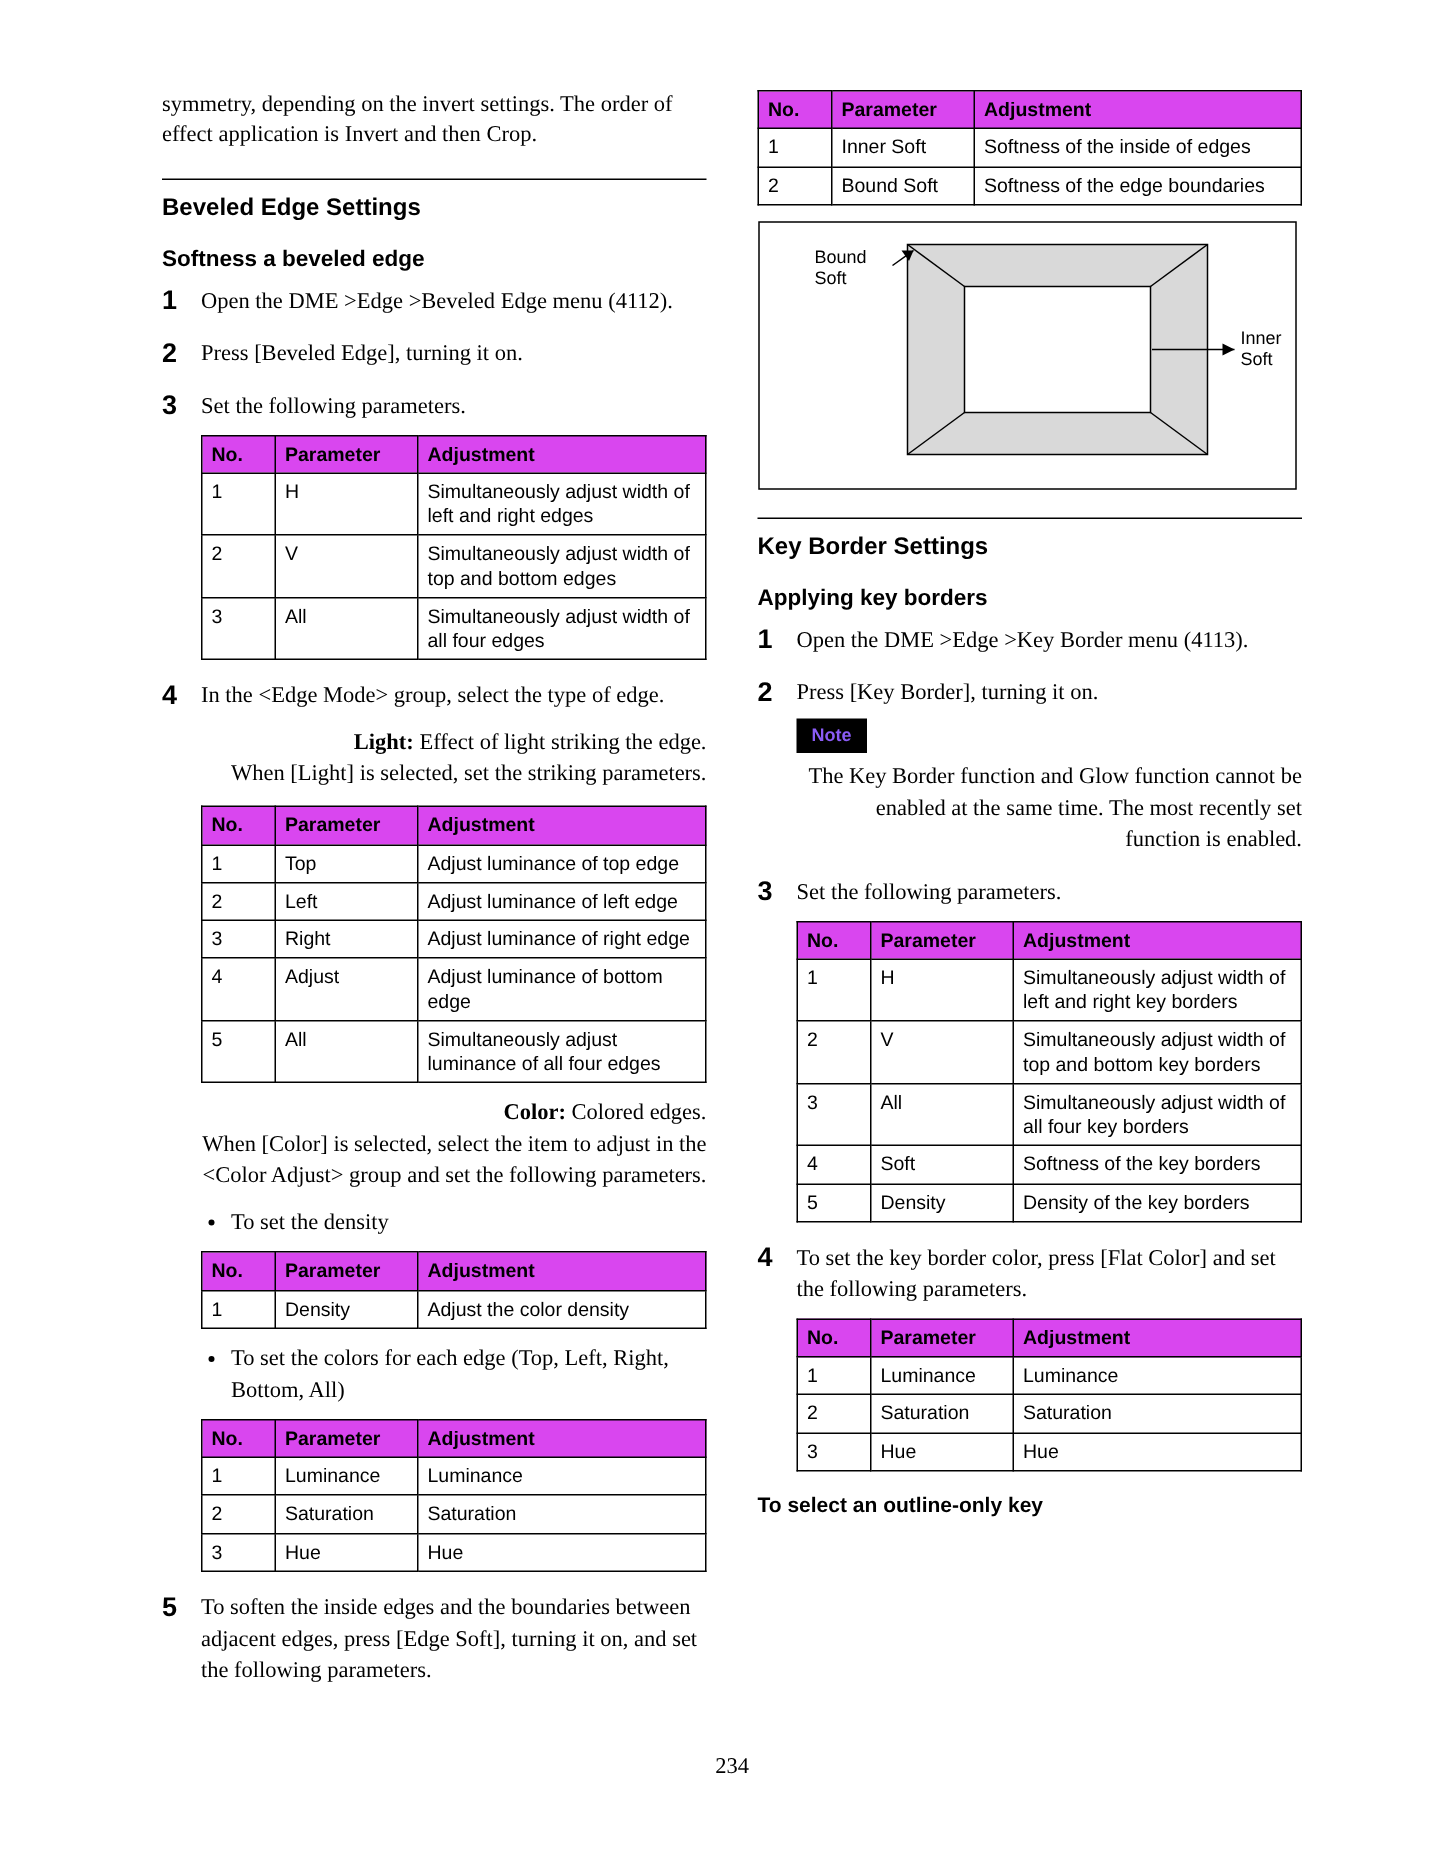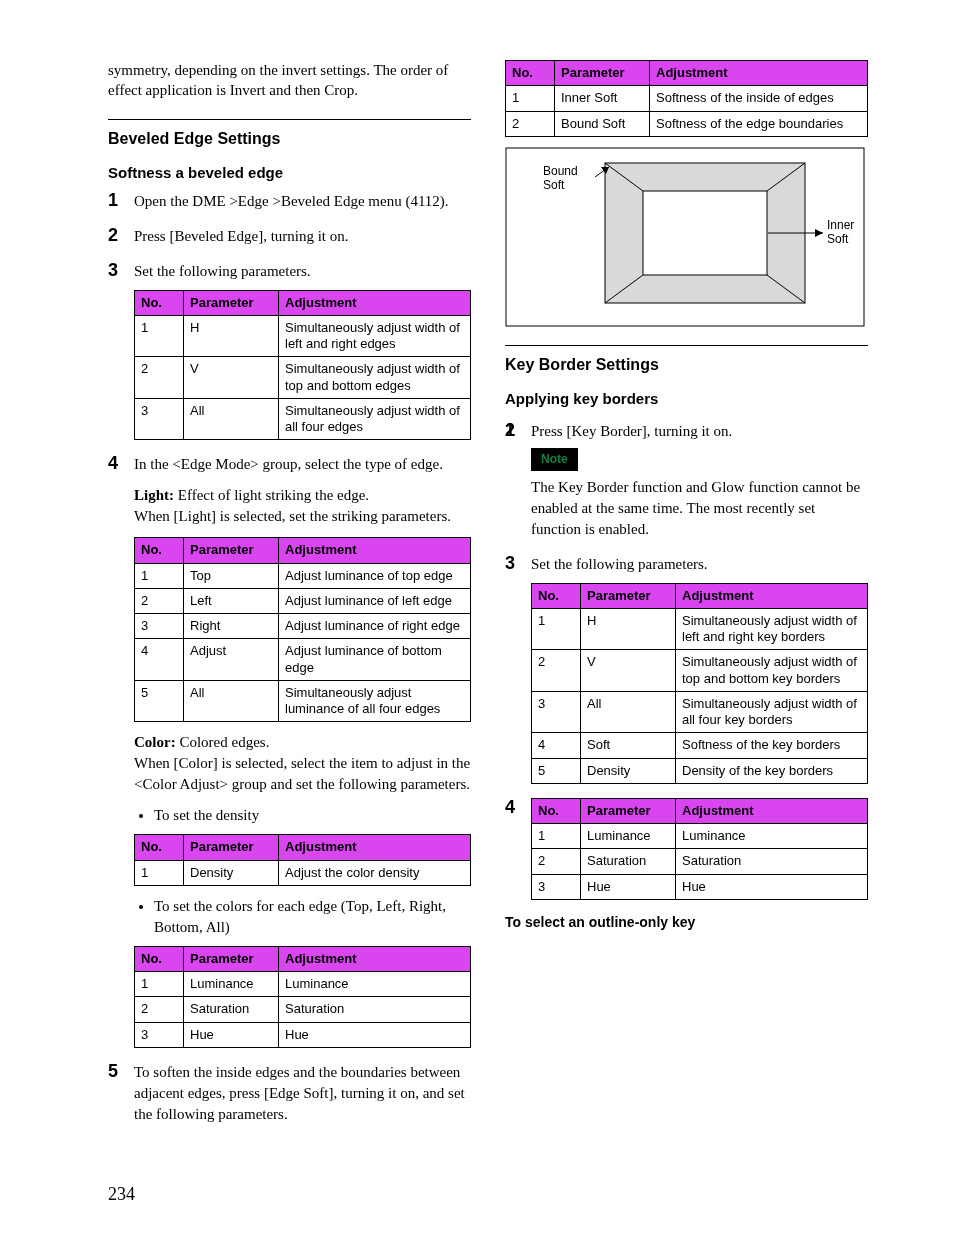--- a/index.html
+++ b/index.html
@@ -55,20 +55,21 @@
     position: absolute;
     left: 0;
     top: -3px;
     font-family: Arial, Helvetica, sans-serif;
     font-weight: bold;
     font-size: 18px;
   }
   .para {
     margin: 10px 0;
     line-height: 1.4;
+    text-align: right;
   }
   .para .leadb {
     font-weight: bold;
   }
   ul.bul {
     list-style: disc;
     padding-left: 20px;
     margin: 8px 0;
   }
   ul.bul li {
@@ -93,37 +94,37 @@
     background: #d946ef;
   }
   table.pt.indented {
     margin-left: 0;
   }
   .col-no { width: 36px; }
   .col-param { width: 82px; }
   .note-label {
     display: inline-block;
     background: #000;
-    color: #15803d;
+    color: #8b5cf6;
     font-family: Arial, Helvetica, sans-serif;
     font-size: 12px;
     font-weight: bold;
     padding: 3px 10px;
     margin: 6px 0 4px 0;
   }
   .subhead {
     font-family: Arial, Helvetica, sans-serif;
     font-weight: bold;
     font-size: 14px;
     margin: 10px 0 2px 0;
   }
   .pageno {
-    text-align: left;
-    font-size: 18px;
-    margin-top: 24px;
+    text-align: center;
+    font-size: 15px;
+    margin-top: 10px;
   }
   .nobreak { break-inside: avoid; }
   svg.diagram {
     display: block;
     margin: 8px 0 0 0;
   }
 </style>
 </head>
 <body>
 
@@ -311,20 +312,21 @@
   <text x="322" y="82" font-family="Arial" font-size="12">Inner</text>
   <text x="322" y="96" font-family="Arial" font-size="12">Soft</text>
 </svg>
 </div>
 
 <h2>Key Border Settings</h2>
 <h3>Applying key borders</h3>
 
 <ol class="steps">
   <li><span class="num">1</span>
+    <span>Open the DME &gt;Edge &gt;Key Border menu (4113).</span>
   </li>
   <li class="nobreak"><span class="num">2</span>
     <span>Press [Key Border], turning it on.</span>
     <div><span class="note-label">Note</span></div>
     <div class="para" style="margin-top:2px">The Key Border function and Glow function cannot be enabled at the same time. The most recently set function is enabled.</div>
   </li>
   <li class="nobreak"><span class="num">3</span>
     <span>Set the following parameters.</span>
     <table class="pt">
       <tbody>
@@ -355,20 +357,21 @@
               </tr>
       <tr>
                 <td>5</td>
                 <td>Density</td>
                 <td>Density of the key borders</td>
               </tr>
     </tbody>
           </table>
   </li>
   <li class="nobreak"><span class="num">4</span>
+    <span>To set the key border color, press [Flat Color] and set the following parameters.</span>
     <table class="pt">
       <tbody>
               <tr>
         <th class="col-no">No.</th>
         <th class="col-param">Parameter</th>
         <th>Adjustment</th>
       </tr>
       <tr>
                 <td>1</td>
                 <td>Luminance</td>

